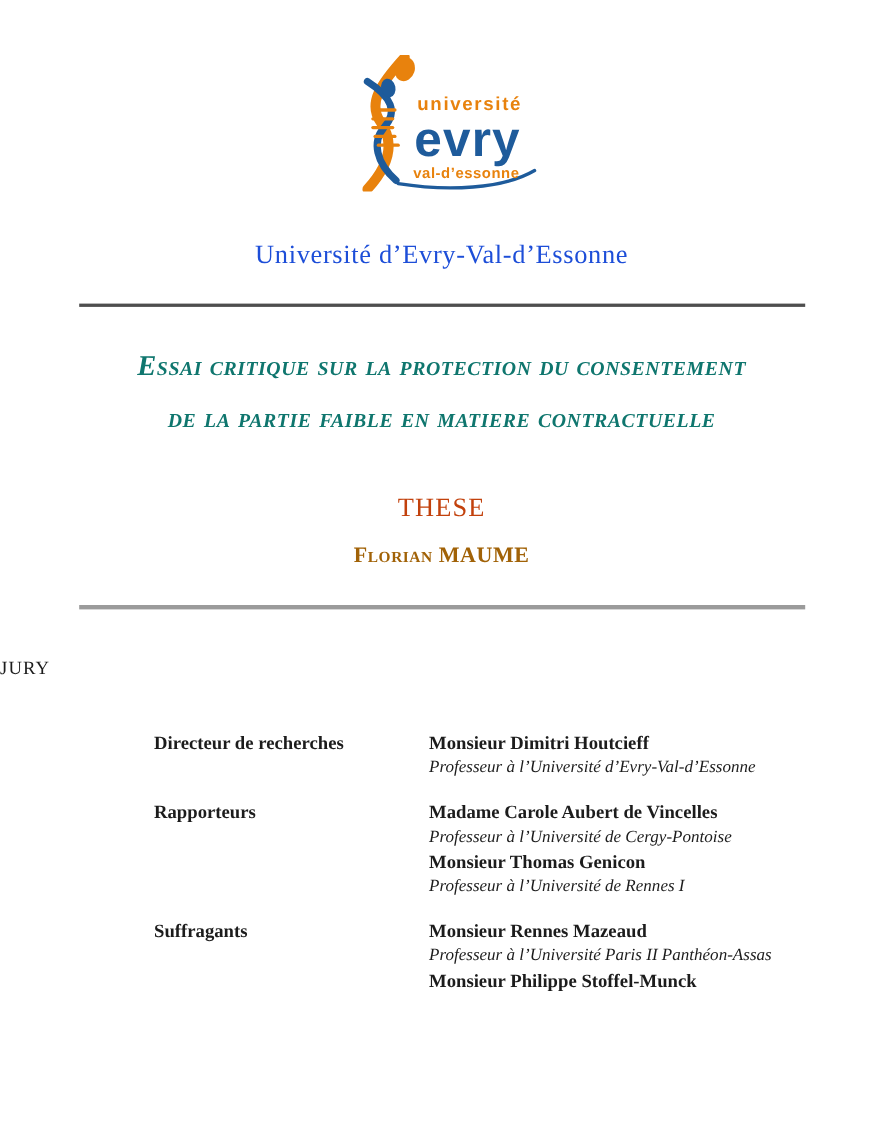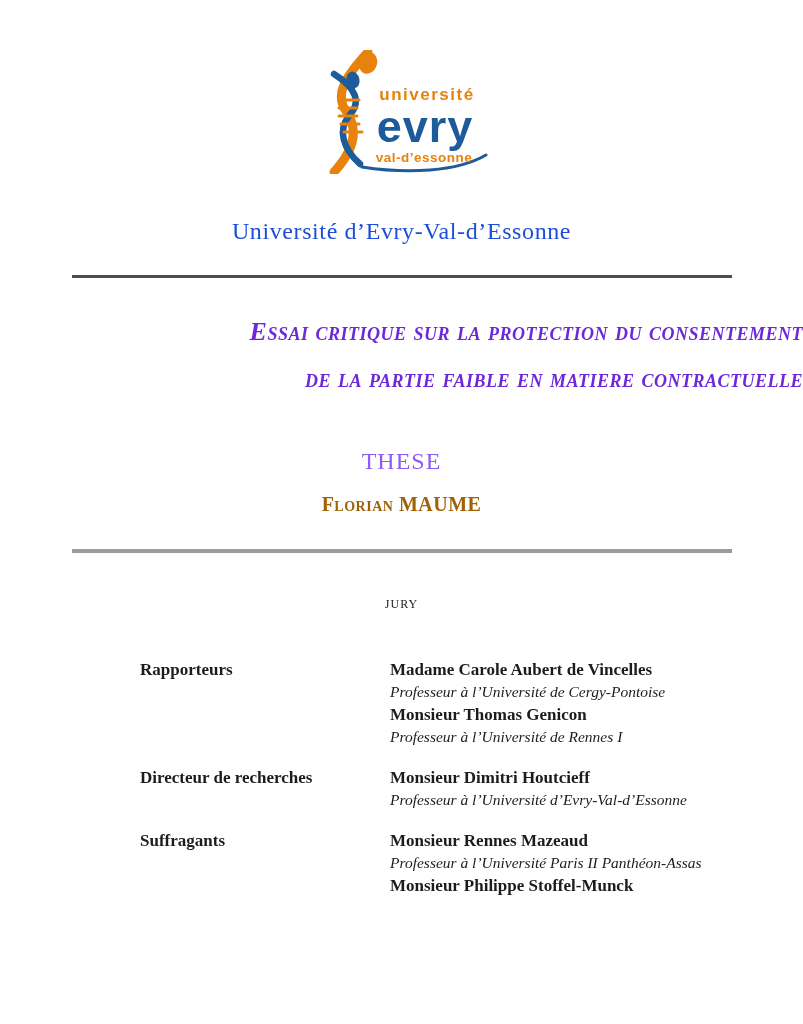--- a/index.html
+++ b/index.html
@@ -27,35 +27,35 @@
   }
   .rule{
     border:none;
     width:660px;
     margin:0 auto;
   }
   .rule-dark{height:3px;background:#4e4e4e;margin-top:30px;}
   .rule-light{height:4px;background:#9b9b9b;margin-top:33px;}
   .thesis-title{
     margin-top:30px;
-    text-align:right;
+    text-align:center;
     font-style:italic;
     font-weight:bold;
     font-variant:small-caps;
     font-size:26px;
     letter-spacing:0.5px;
     line-height:47px;
-    color:#6d28d9;
+    color:#0f766e;
   }
   .these-heading{
     margin-top:46px;
     text-align:center;
     font-size:24px;
     letter-spacing:1px;
-    color:#8b5cf6;
+    color:#c2410c;
   }
   .presentation{
     margin-top:14px;
     text-align:center;
     font-style:italic;
     font-size:16px;
     line-height:23px;
     color:#1a1a1a;
   }
   .presentation sup{font-size:10px;line-height:0;}
@@ -63,22 +63,22 @@
     margin-top:18px;
     text-align:center;
     font-weight:bold;
     font-size:20px;
     letter-spacing:0.5px;
     color:#a16207;
   }
   .author .sc{font-variant:small-caps;}
   .jury-heading{
     margin-top:44px;
-    text-align:center;
-    font-size:12px;
+    text-align:left;
+    font-size:17px;
     letter-spacing:1px;
   }
   .jury-table{
     margin:46px 0 0 140px;
   }
   .jury-row{
     display:flex;
     align-items:flex-start;
     margin-bottom:18px;
   }
@@ -150,39 +150,39 @@
     <span>MAUME</span>
   </div>
 
   <hr class="rule rule-light">
 
   <div class="jury-heading">JURY</div>
 
   <div class="jury-table">
 
     <div class="jury-row">
+      <div class="jury-role">Directeur de recherches</div>
+      <div class="jury-members">
+        <div class="member">
+          <div class="m-name">Monsieur Dimitri Houtcieff</div>
+          <div class="m-title">Professeur à l’Université d’Evry-Val-d’Essonne</div>
+        </div>
+      </div>
+    </div>
+
+    <div class="jury-row">
       <div class="jury-role">Rapporteurs</div>
       <div class="jury-members">
         <div class="member">
           <div class="m-name">Madame Carole Aubert de Vincelles</div>
           <div class="m-title">Professeur à l’Université de Cergy-Pontoise</div>
         </div>
         <div class="member">
           <div class="m-name">Monsieur Thomas Genicon</div>
           <div class="m-title">Professeur à l’Université de Rennes I</div>
-        </div>
-      </div>
-    </div>
-
-    <div class="jury-row">
-      <div class="jury-role">Directeur de recherches</div>
-      <div class="jury-members">
-        <div class="member">
-          <div class="m-name">Monsieur Dimitri Houtcieff</div>
-          <div class="m-title">Professeur à l’Université d’Evry-Val-d’Essonne</div>
         </div>
       </div>
     </div>
 
     <div class="jury-row">
       <div class="jury-role">Suffragants</div>
       <div class="jury-members">
         <div class="member">
           <div class="m-name">Monsieur Rennes Mazeaud</div>
           <div class="m-title">Professeur à l’Université Paris II Panthéon-Assas</div>

